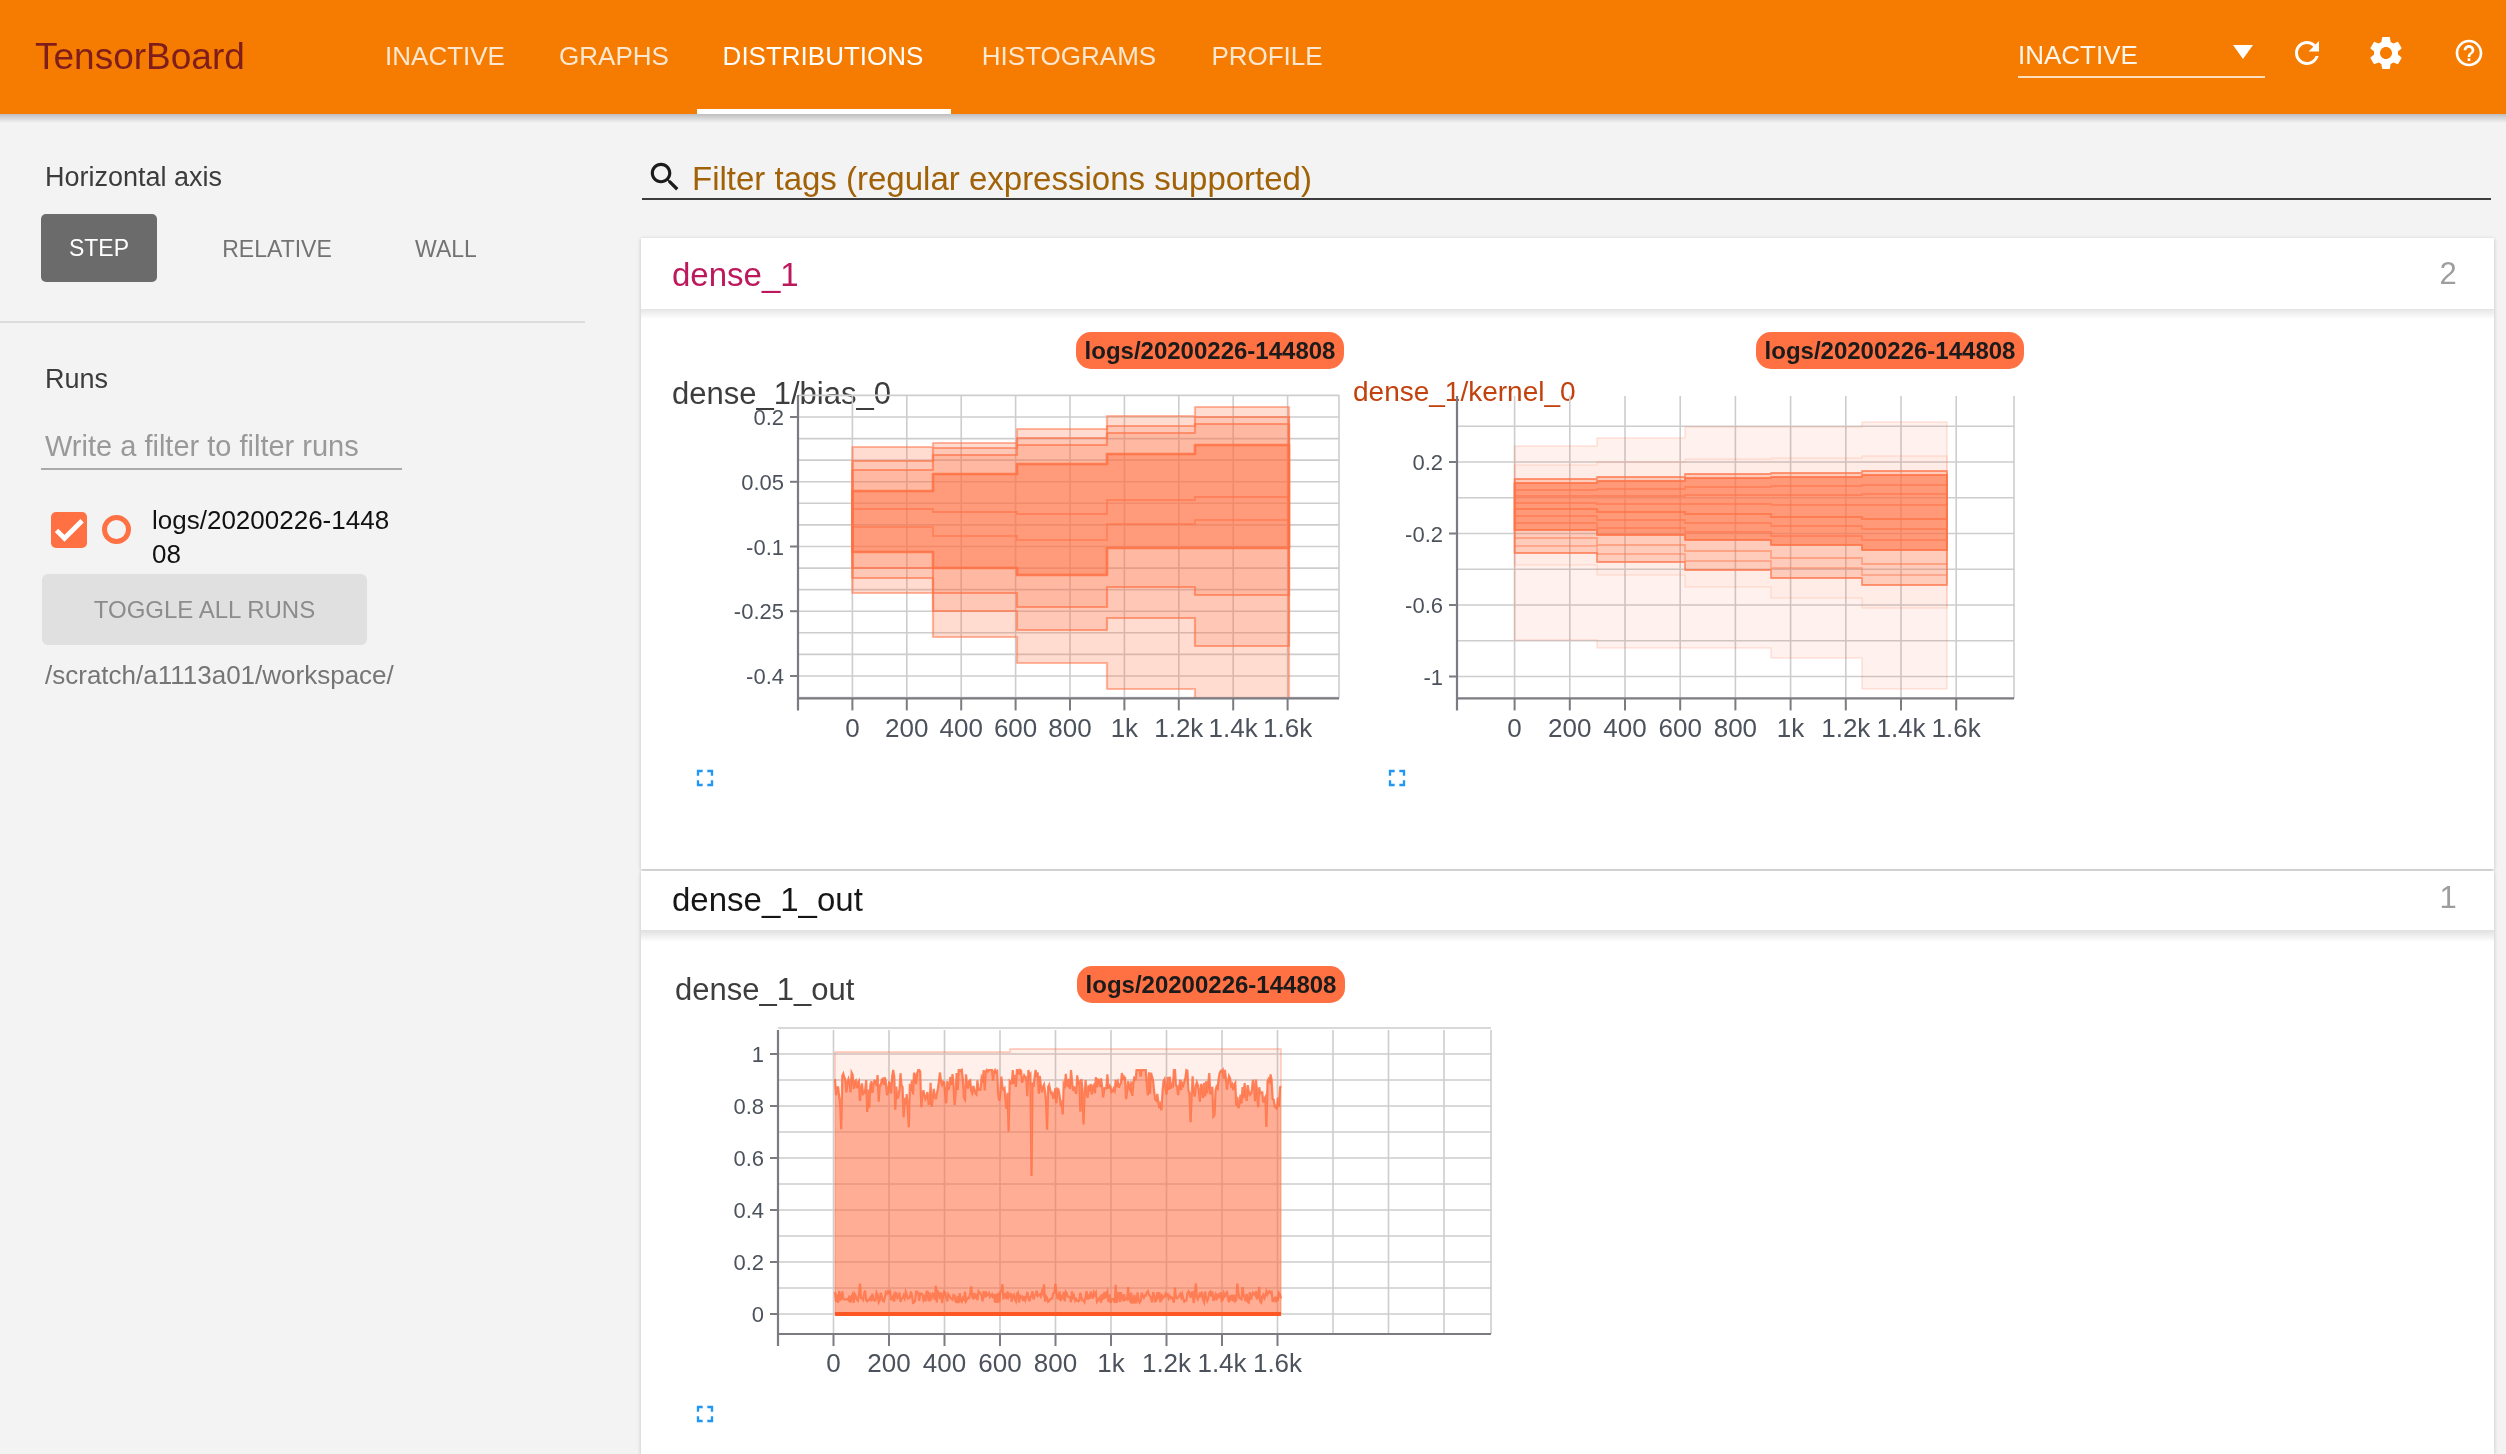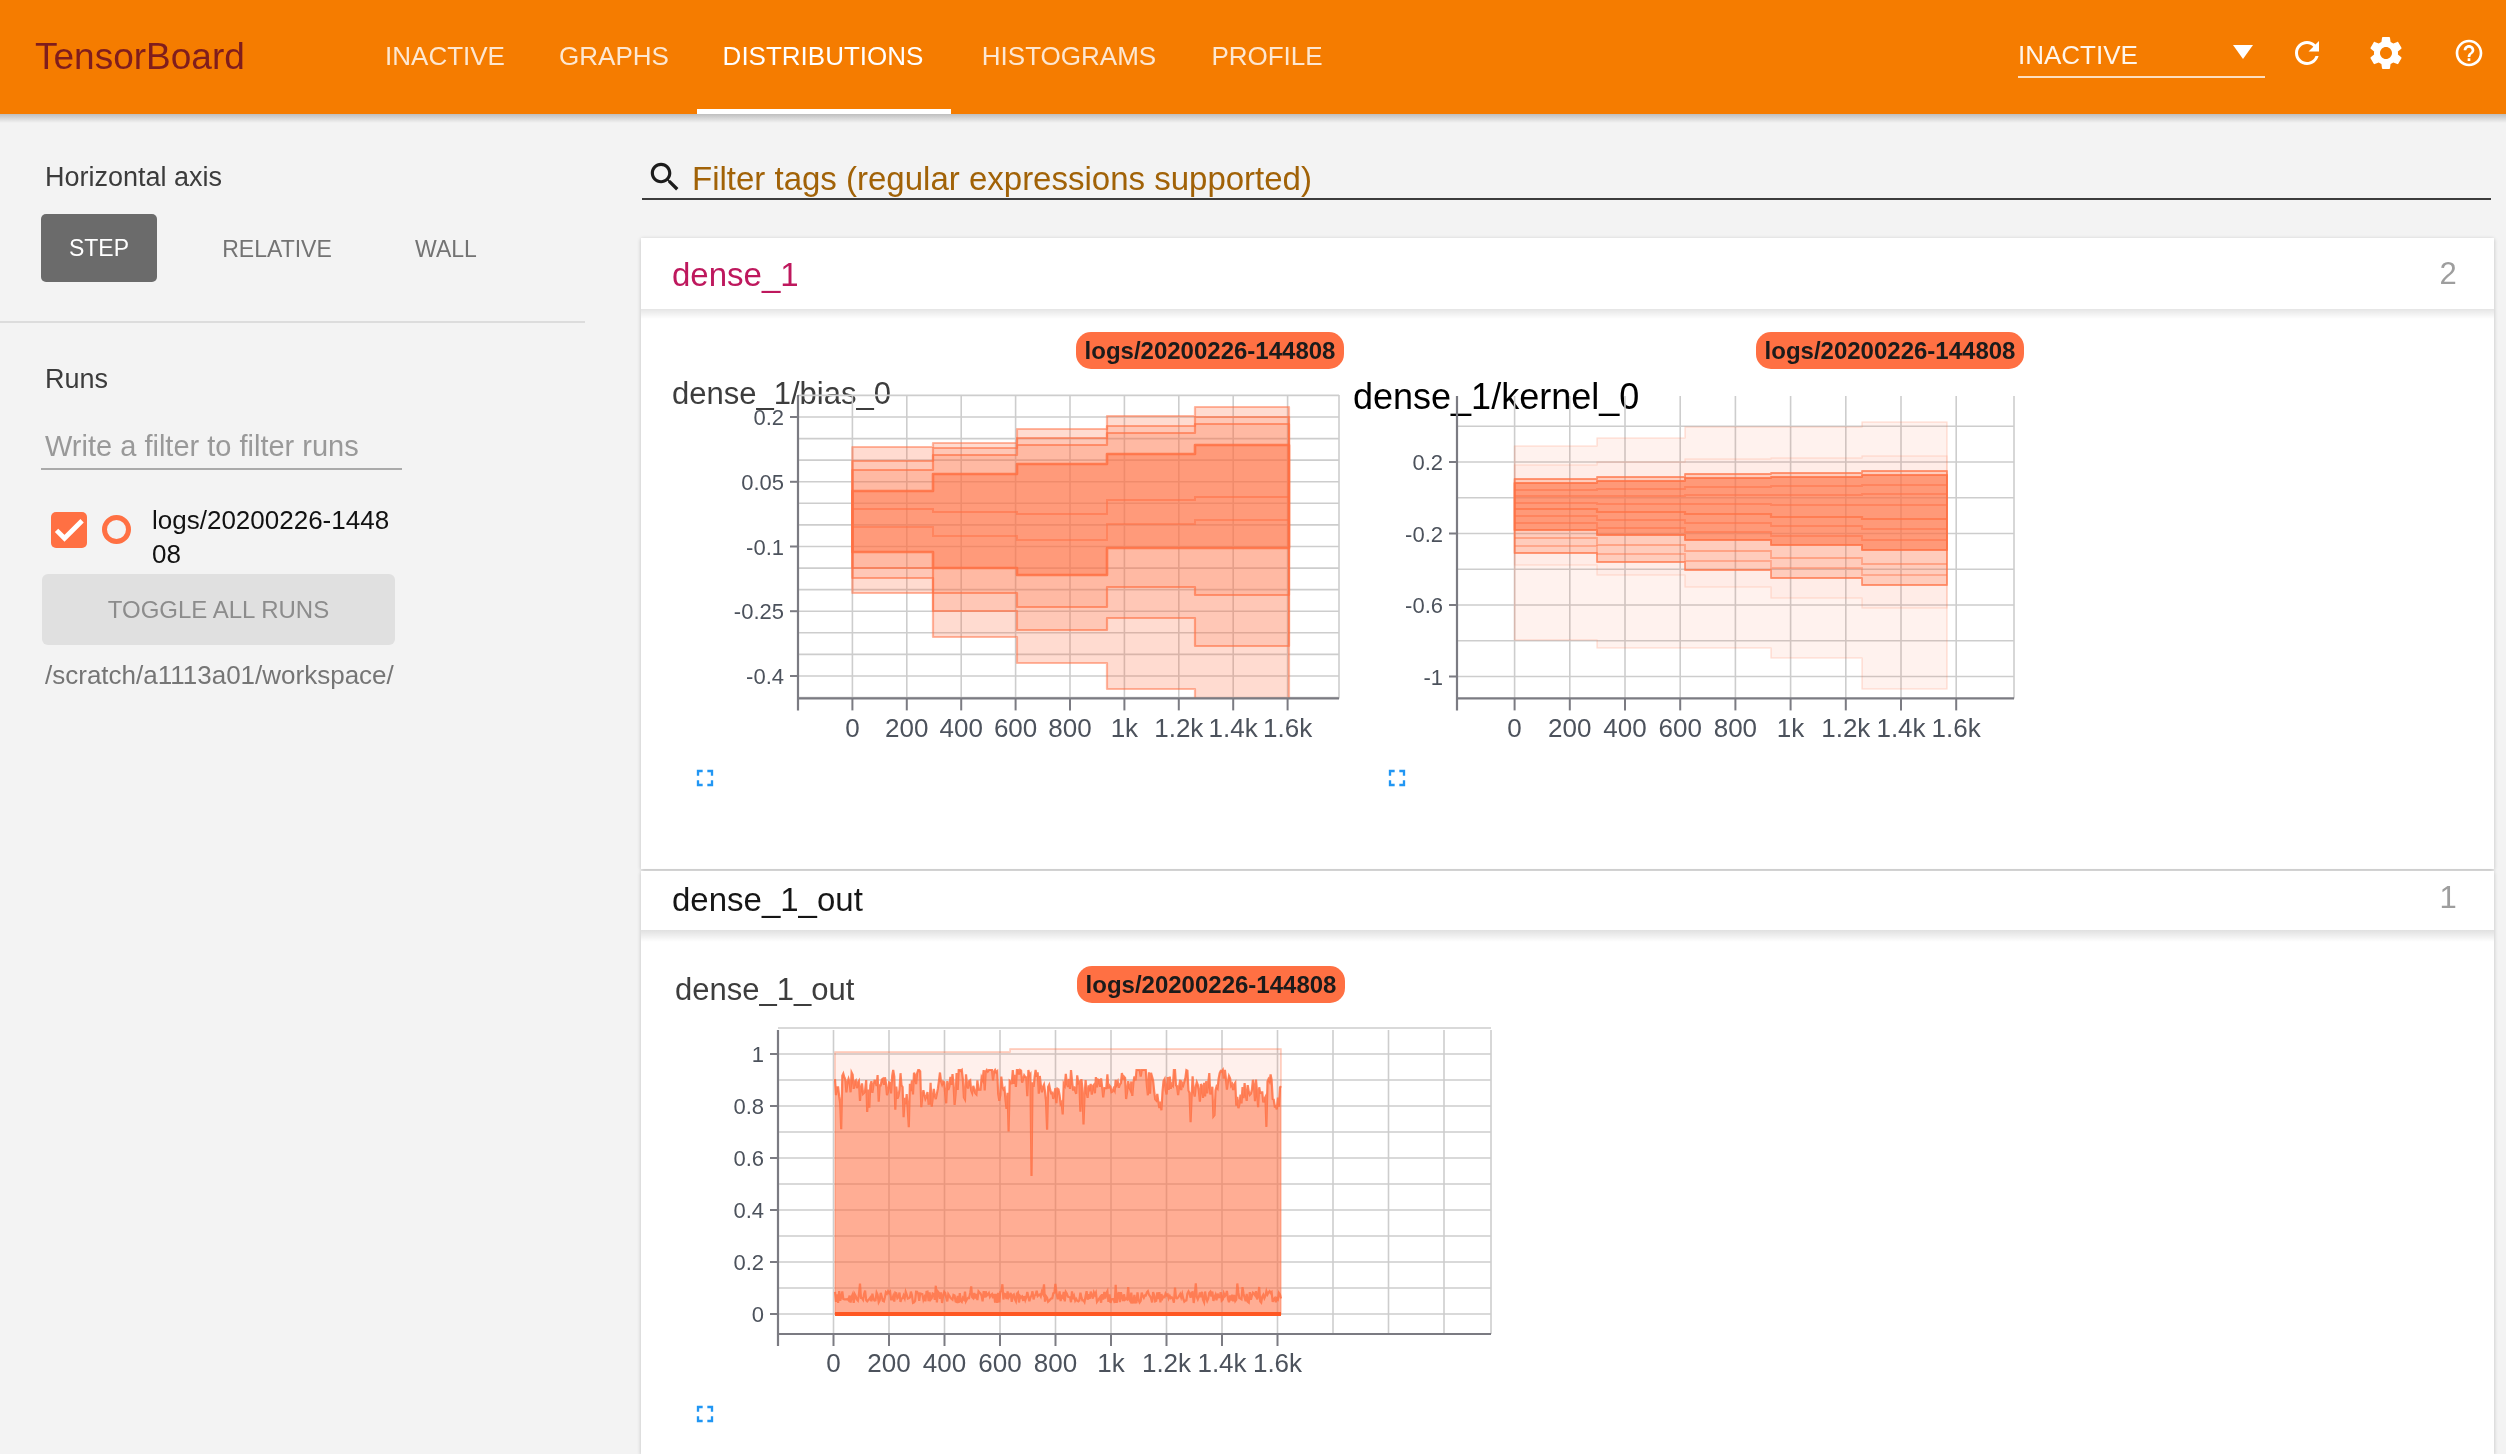--- a/index.html
+++ b/index.html
@@ -34,35 +34,35 @@
 <div class="abs" style="left:446px;top:236px;transform:translateX(-50%);color:#737373;font-size:23px">WALL</div>
 <div class="abs" style="left:0;top:321px;width:585px;height:2px;background:#dcdcdc"></div>
 <div class="abs" style="left:45px;top:364px;color:#3c3c3c;font-size:27px">Runs</div>
 <div class="abs" style="left:45px;top:430px;color:#999;font-size:29px">Write a filter to filter runs</div>
 <div class="abs" style="left:41px;top:468px;width:361px;height:2px;background:#aaa"></div>
 <div class="abs" style="left:51px;top:512px;width:36px;height:36px;background:#ff7043;border-radius:5px"><svg width="36" height="36" viewBox="0 0 24 24">
       <path d="M9 16.17L4.83 12l-1.42 1.41L9 19 21 7l-1.41-1.41z" fill="#fff" stroke="#fff" stroke-width="1.2"></path>
     </svg></div>
 <div class="abs" style="left:102px;top:515px;width:29px;height:29px;border:5px solid #ff7043;border-radius:50%"></div>
 <div class="abs" style="left:152px;top:503px;width:242px;color:#111;font-size:26px;line-height:34px;word-break:break-all">logs/20200226-144808</div>
-<div class="abs" style="left:42px;top:574px;width:353px;height:71px;background:#e0e0e0;border-radius:6px;color:#8c8c8c;font-size:24px;text-align:center;line-height:71px">TOGGLE ALL RUNS</div>
+<div class="abs" style="left:42px;top:574px;width:325px;height:71px;background:#e0e0e0;border-radius:6px;color:#8c8c8c;font-size:24px;text-align:center;line-height:71px">TOGGLE ALL RUNS</div>
 <div class="abs" style="left:45px;top:660px;color:#757575;font-size:26px">/scratch/a1113a01/workspace/</div>
 
 <svg class="abs" style="left:646px;top:158px" width="38" height="38" viewBox="0 0 24 24">
     <path d="M15.5 14h-.79l-.28-.27C15.41 12.59 16 11.11 16 9.5 16 5.91 13.09 3 9.5 3S3 5.91 3 9.5 5.91 16 9.5 16c1.61 0 3.09-.59 4.23-1.57l.27.28v.79l5 4.99L20.49 19l-4.99-5zm-6 0C7.01 14 5 11.99 5 9.5S7.01 5 9.5 5 14 7.01 14 9.5 11.99 14 9.5 14z" fill="#1c1c1c"></path>
   </svg>
 <div class="abs" style="left:692px;top:160px;color:#a16207;font-size:33px">Filter tags (regular expressions supported)</div>
 <div class="abs" style="left:642px;top:198px;width:1849px;height:2px;background:#3c3c3c"></div>
 
 <div class="abs" style="left:641px;top:238px;width:1853px;height:631px;background:#fff;box-shadow:0 1px 4px rgba(0,0,0,0.22)"></div>
 <div class="abs" style="left:641px;top:309px;width:1853px;height:10px;background:linear-gradient(rgba(0,0,0,0.10),rgba(0,0,0,0))"></div>
 <div class="abs" style="left:672px;top:256px;color:#be185d;font-size:33px">dense_1</div>
 <div class="abs" style="left:2448px;top:256px;transform:translateX(-50%);color:#9e9e9e;font-size:31px">2</div>
 <div class="abs" style="left:672px;top:376px;color:#3d3d3d;font-size:31px">dense_1/bias_0</div>
-<div class="abs" style="left:1353px;top:376px;color:#000000;font-size:36px">dense_1/kernel_0</div>
+<div class="abs" style="left:1353px;top:376px;color:#c2410c;font-size:28px">dense_1/kernel_0</div>
 
 <div style="position:absolute;left:1076px;top:332px;width:268px;height:37px;background:#ff7043;border-radius:15px;color:#1b1b1b;font-size:24px;font-weight:bold;text-align:center;line-height:37px;white-space:nowrap">logs/20200226-144808</div>
 <div style="position:absolute;left:1756px;top:332px;width:268px;height:37px;background:#ff7043;border-radius:15px;color:#1b1b1b;font-size:24px;font-weight:bold;text-align:center;line-height:37px;white-space:nowrap">logs/20200226-144808</div>
 <svg style="position:absolute;left:660px;top:385px" width="700" height="420" viewBox="660 385 700 420">
 <line x1="798.0" y1="395.0" x2="798.0" y2="698.4" stroke="#cdcdcd" stroke-width="1.6"></line>
 <line x1="852.4" y1="395.0" x2="852.4" y2="698.4" stroke="#cdcdcd" stroke-width="1.6"></line>
 <line x1="906.8" y1="395.0" x2="906.8" y2="698.4" stroke="#cdcdcd" stroke-width="1.6"></line>
 <line x1="961.2" y1="395.0" x2="961.2" y2="698.4" stroke="#cdcdcd" stroke-width="1.6"></line>
 <line x1="1015.6" y1="395.0" x2="1015.6" y2="698.4" stroke="#cdcdcd" stroke-width="1.6"></line>
 <line x1="1070.0" y1="395.0" x2="1070.0" y2="698.4" stroke="#cdcdcd" stroke-width="1.6"></line>

